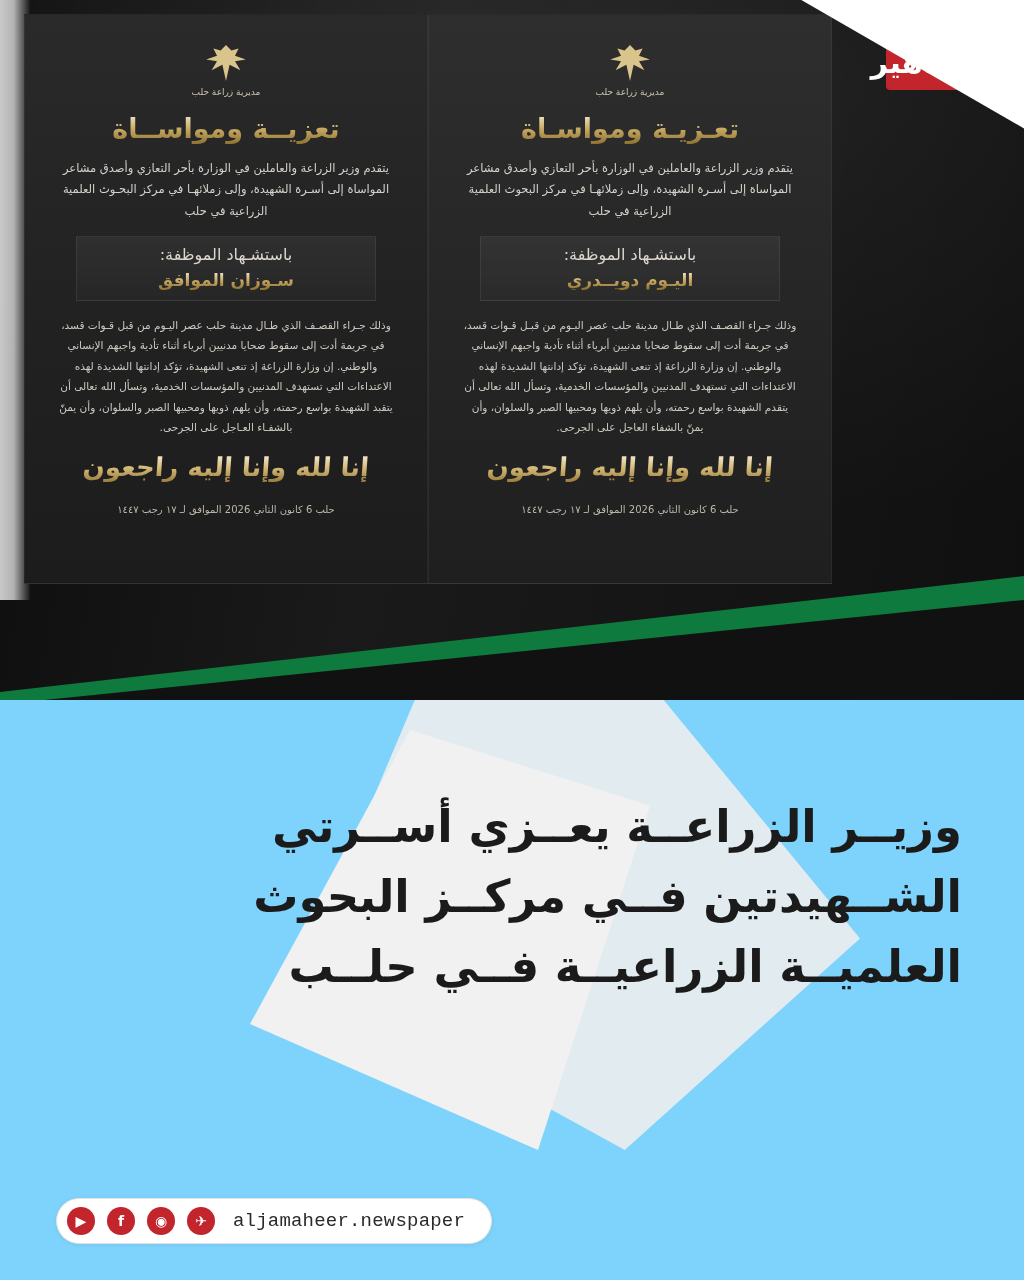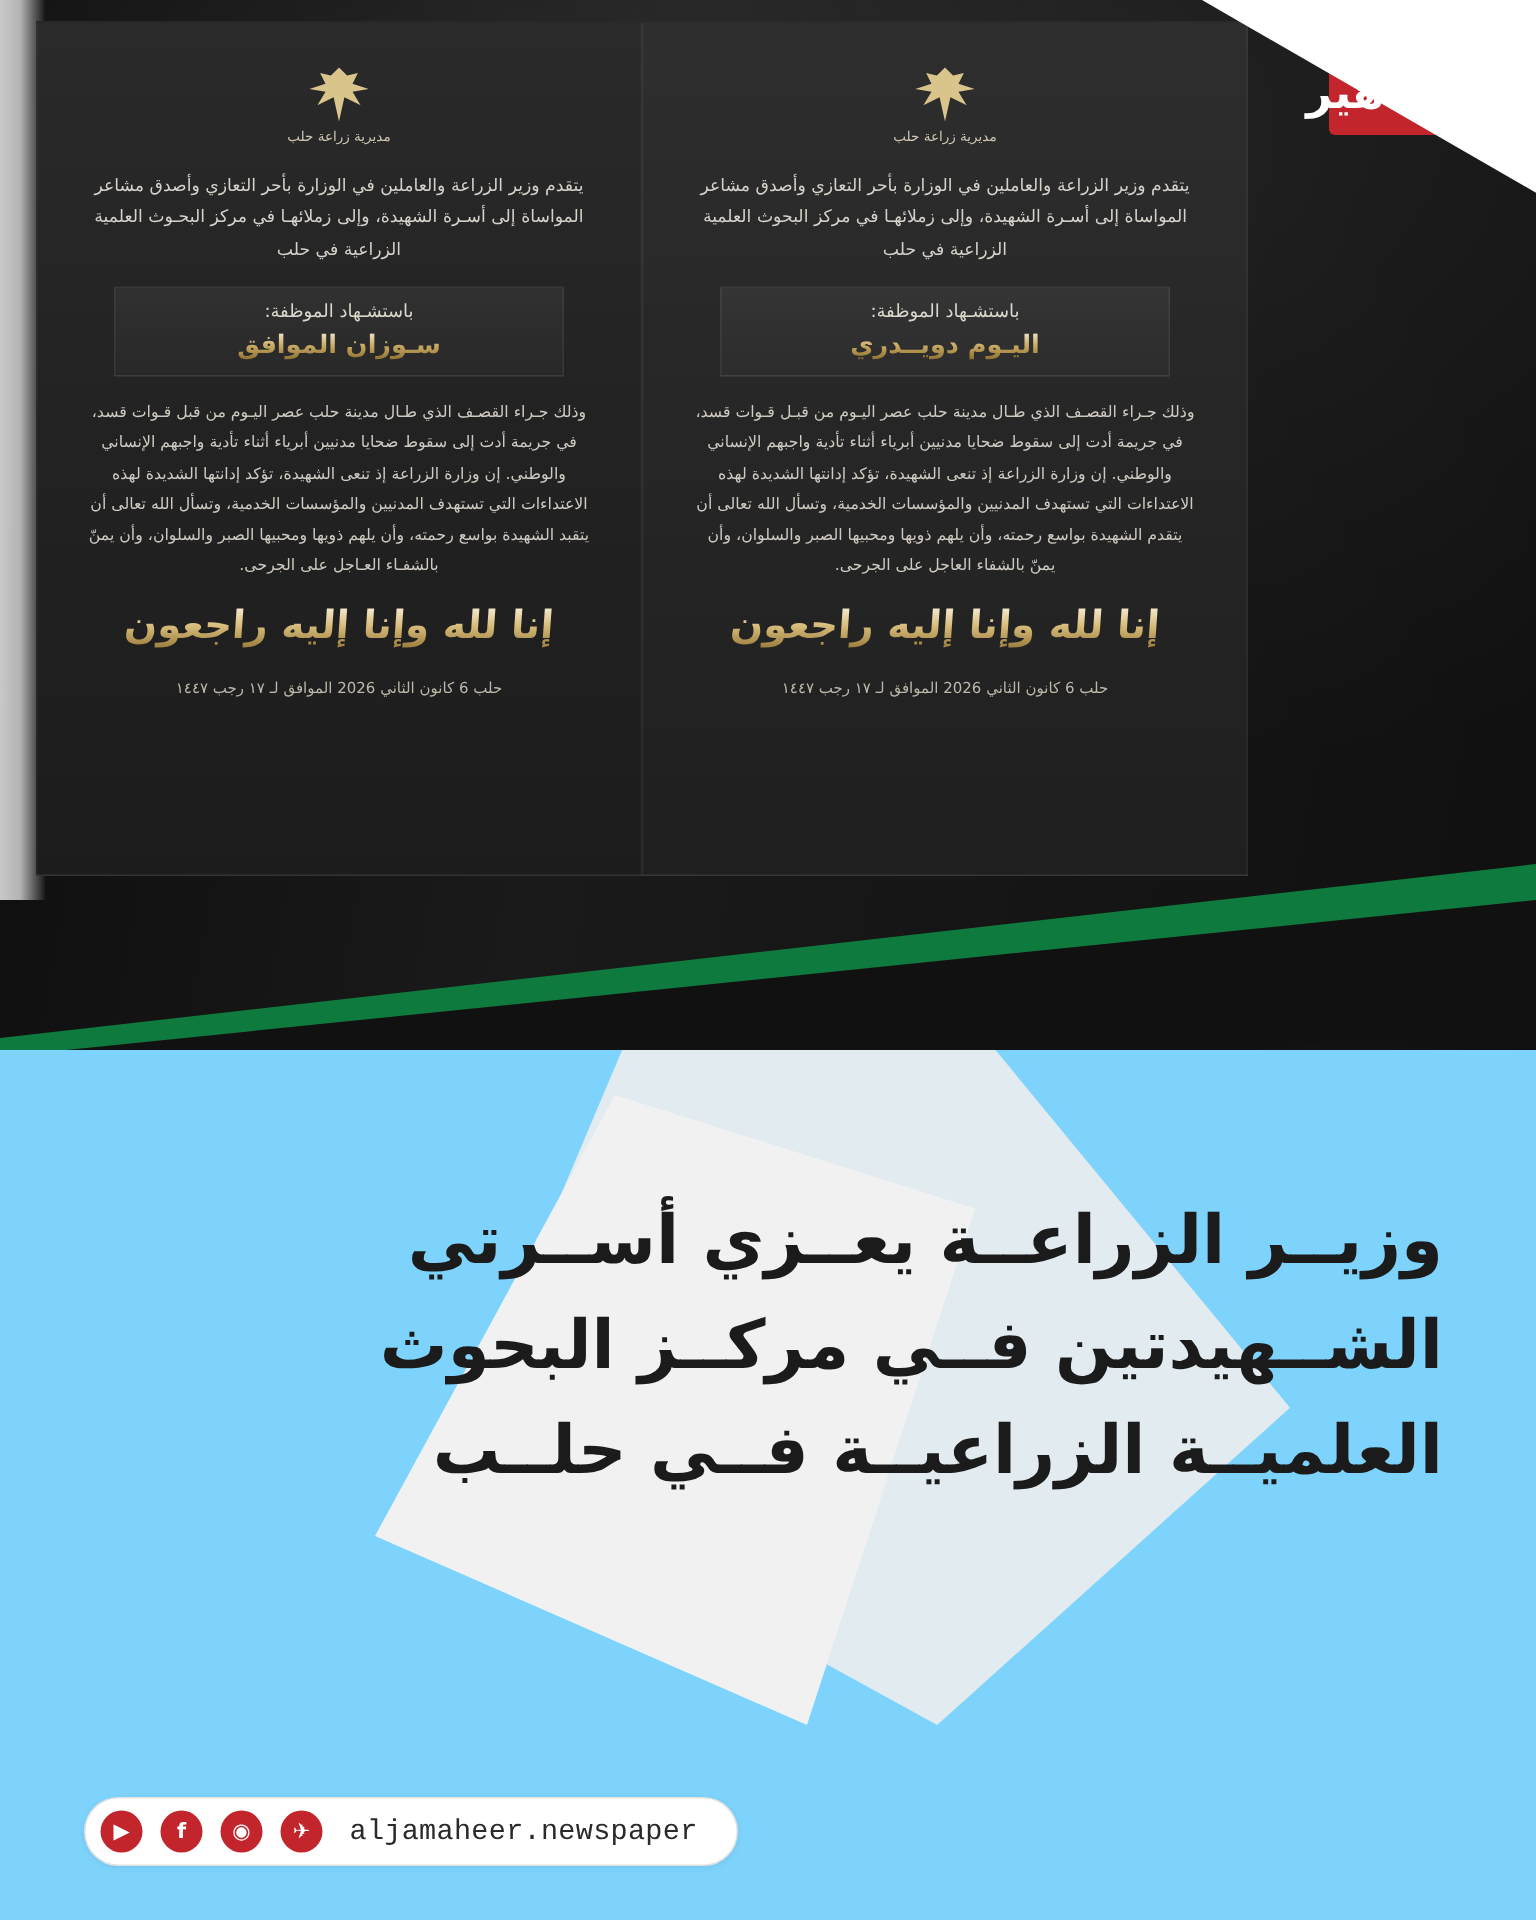--- a/index.html
+++ b/index.html
@@ -106,21 +106,21 @@
     max-width: 400px;
   }
   .name-box {
     margin: 10px auto 14px;
     width: 300px;
     padding: 8px 0 10px;
     background: linear-gradient(180deg, rgba(255,255,255,0.055), rgba(255,255,255,0.02));
     border: 1px solid rgba(255,255,255,0.07);
   }
   .name-label {
-    font-size: 12px;
+    font-size: 16px;
     color: #ddd8ce;
     margin-bottom: 6px;
   }
   .name-value {
     font-size: 17px;
     font-weight: bold;
     letter-spacing: 3px;
     background: linear-gradient(180deg, #f6efdc 0%, #c6a75f 55%, #8c6f31 100%);
     -webkit-background-clip: text;
     background-clip: text;
@@ -277,35 +277,37 @@
     <div class="photo-bg"></div>
     <div class="photo-edge-left"></div>
 
     <div class="cards">
 
       <div class="card right">
         <svg class="eagle" viewBox="0 0 60 48">
           <path d="M30 4 L36 10 L44 8 L40 16 L52 20 L40 22 L46 32 L34 26 L30 44 L26 26 L14 32 L20 22 L8 20 L20 16 L16 8 L24 10 Z" fill="#d9c48c"></path>
         </svg>
         <div class="ministry">مديرية زراعة حلب</div>
+        <div class="card-title">تعزيــة ومواســاة</div>
         <div class="card-para">يتقدم وزير الزراعة والعاملين في الوزارة بأحر التعازي وأصدق مشاعر المواساة إلى أسـرة الشهيدة، وإلى زملائهـا في مركز البحـوث العلمية الزراعية في حلب</div>
         <div class="name-box">
           <div class="name-label">باستشـهاد الموظفة:</div>
           <div class="name-value">سـوزان الموافق</div>
         </div>
         <div class="card-body">وذلك جـراء القصـف الذي طـال مدينة حلب عصر اليـوم من قبل قـوات قسد، في جريمة أدت إلى سقوط ضحايا مدنيين أبرياء أثناء تأدية واجبهم الإنساني والوطني. إن وزارة الزراعة إذ تنعى الشهيدة، تؤكد إدانتها الشديدة لهذه الاعتداءات التي تستهدف المدنيين والمؤسسات الخدمية، وتسأل الله تعالى أن يتقبد الشهيدة بواسع رحمته، وأن يلهم ذويها ومحبيها الصبر والسلوان، وأن يمنّ بالشفـاء العـاجل على الجرحى.</div>
         <div class="calligraphy">إنا لله وإنا إليه راجعون</div>
         <div class="card-date">حلب 6 كانون الثاني 2026 الموافق لـ ١٧ رجب ١٤٤٧</div>
       </div>
 
       <div class="card left">
         <svg class="eagle" viewBox="0 0 60 48">
           <path d="M30 4 L36 10 L44 8 L40 16 L52 20 L40 22 L46 32 L34 26 L30 44 L26 26 L14 32 L20 22 L8 20 L20 16 L16 8 L24 10 Z" fill="#d9c48c"></path>
         </svg>
         <div class="ministry">مديرية زراعة حلب</div>
+        <div class="card-title">تعـزيـة ومواسـاة</div>
         <div class="card-para">يتقدم وزير الزراعة والعاملين في الوزارة بأحر التعازي وأصدق مشاعر المواساة إلى أسـرة الشهيدة، وإلى زملائهـا في مركز البحوث العلمية الزراعية في حلب</div>
         <div class="name-box">
           <div class="name-label">باستشـهاد الموظفة:</div>
           <div class="name-value">اليـوم دويــدري</div>
         </div>
         <div class="card-body">وذلك جـراء القصـف الذي طـال مدينة حلب عصر اليـوم من قبـل قـوات قسد، في جريمة أدت إلى سقوط ضحايا مدنيين أبرياء أثناء تأدية واجبهم الإنساني والوطني. إن وزارة الزراعة إذ تنعى الشهيدة، تؤكد إدانتها الشديدة لهذه الاعتداءات التي تستهدف المدنيين والمؤسسات الخدمية، وتسأل الله تعالى أن يتقدم الشهيدة بواسع رحمته، وأن يلهم ذويها ومحبيها الصبر والسلوان، وأن يمنّ بالشفاء العاجل على الجرحى.</div>
         <div class="calligraphy">إنا لله وإنا إليه راجعون</div>
         <div class="card-date">حلب 6 كانون الثاني 2026 الموافق لـ ١٧ رجب ١٤٤٧</div>
       </div>
 

